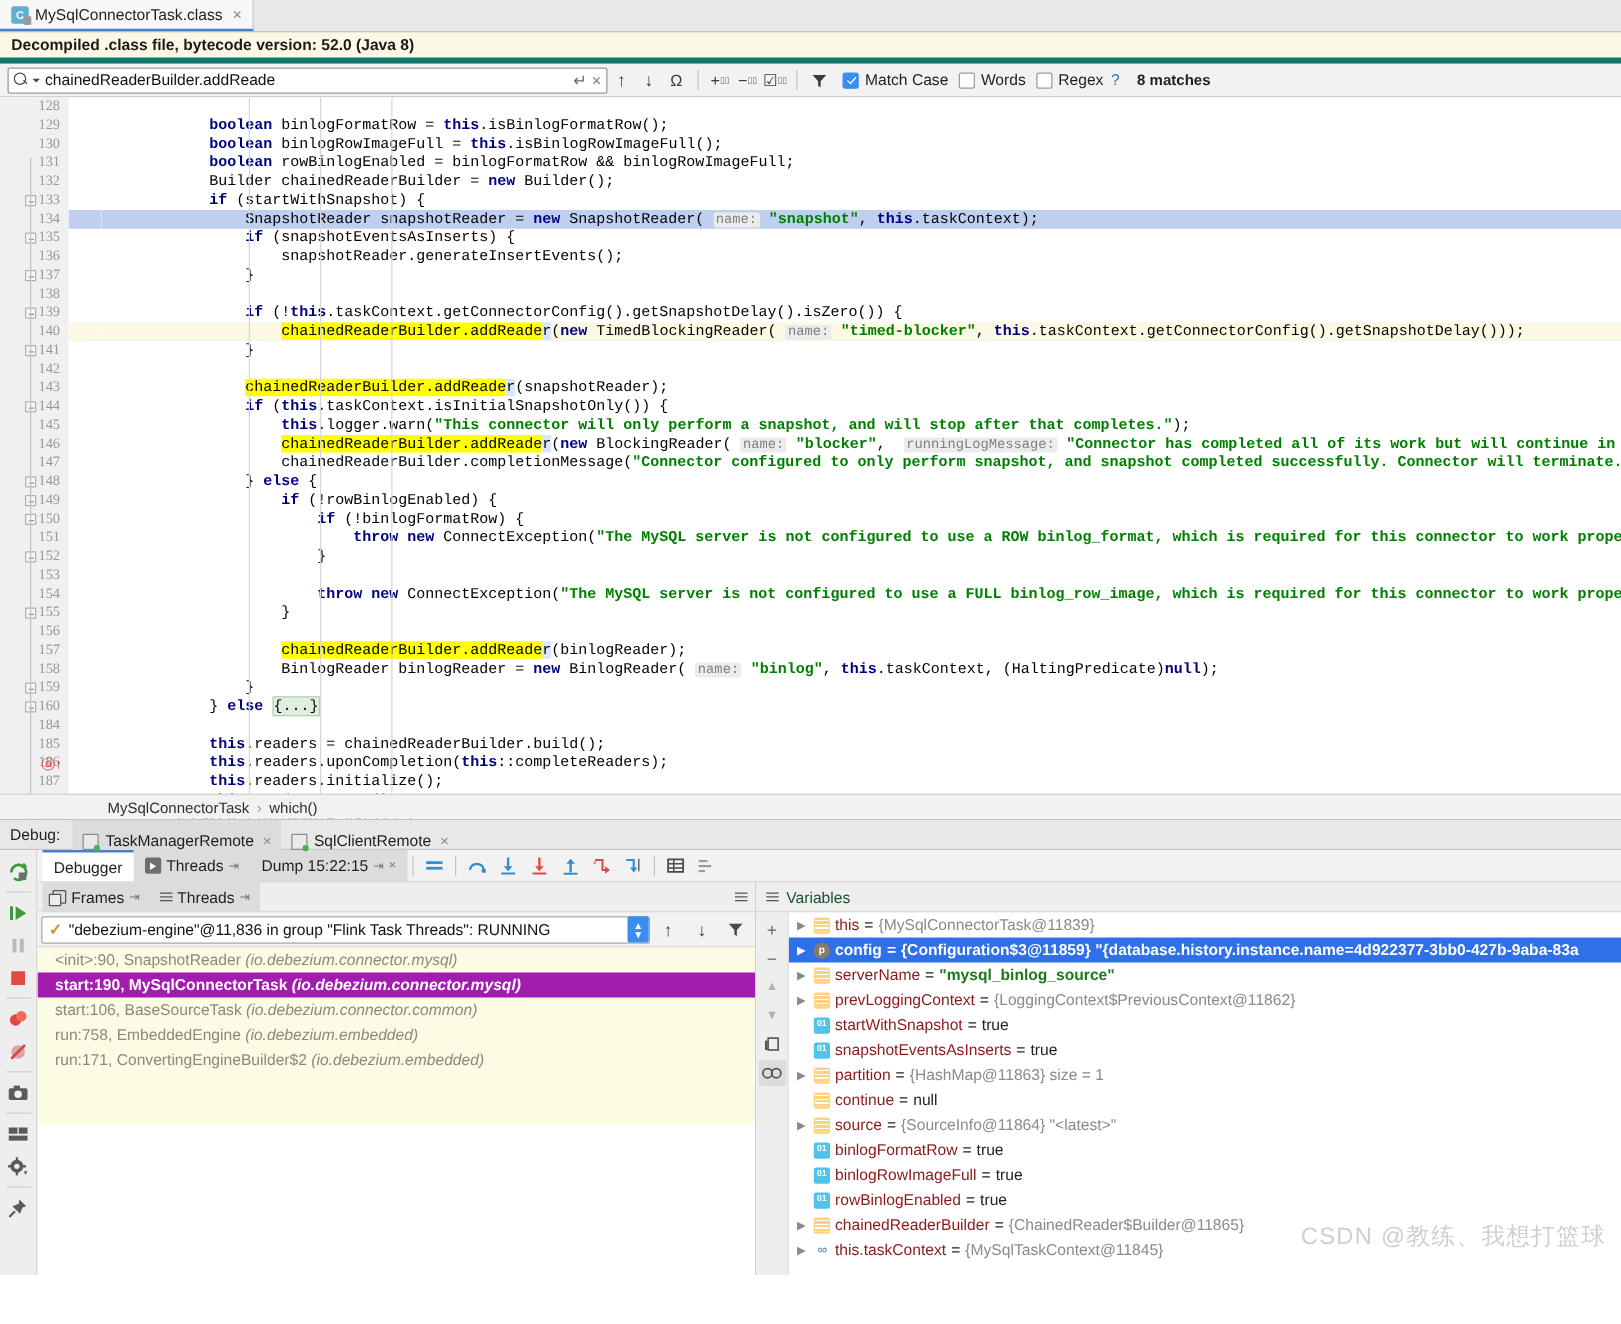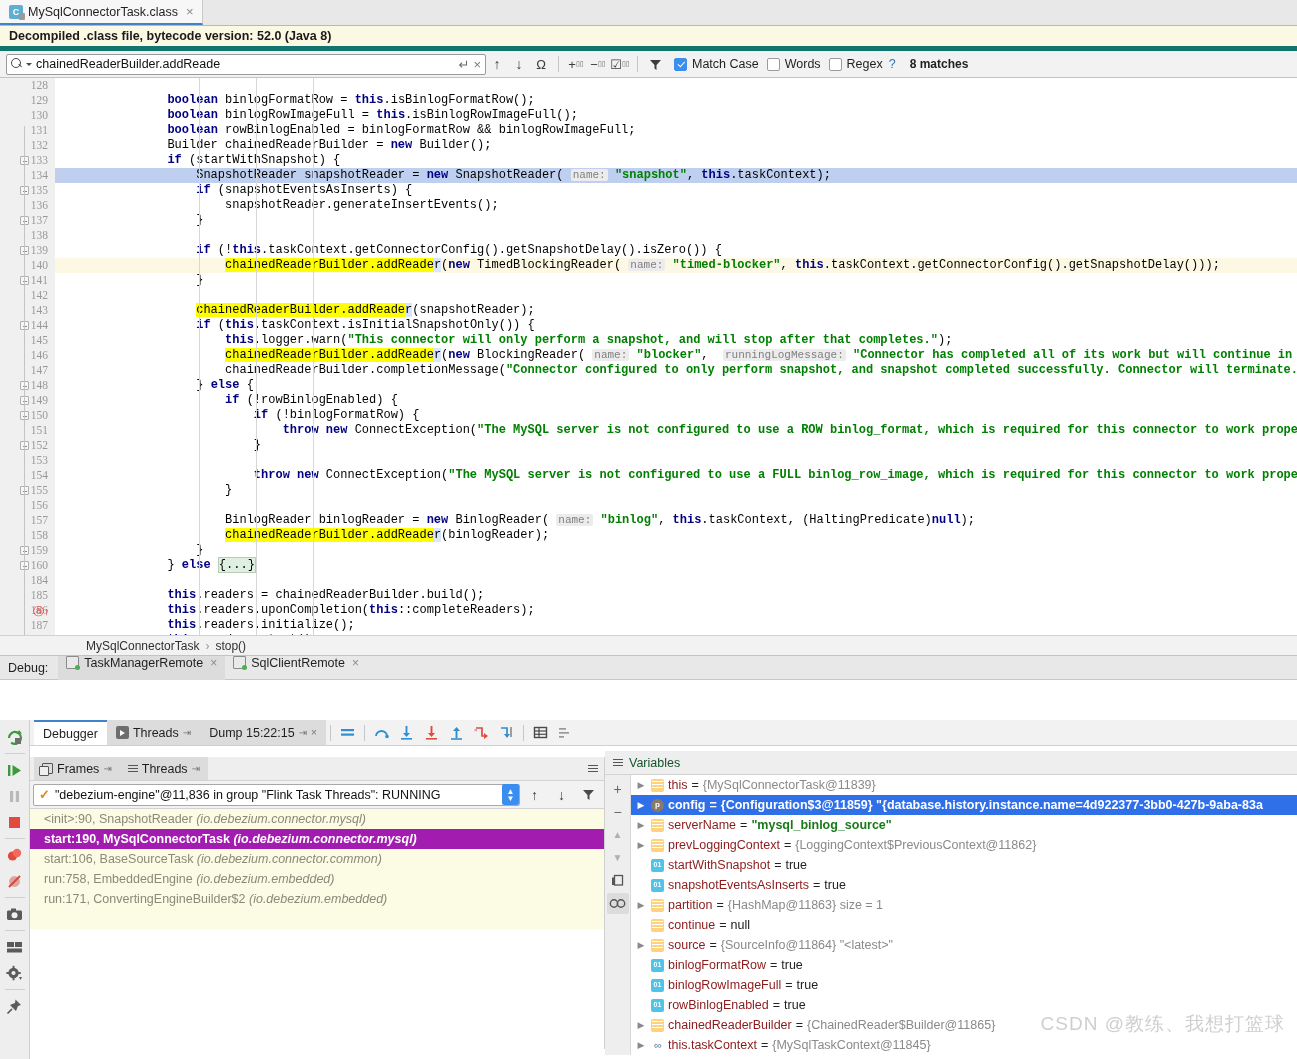--- a/index.html
+++ b/index.html
@@ -180,35 +180,35 @@
   .breadcrumb .sepchar { color: #9a9a9a; }
 
   
   .debugwrap { position: relative; height: 100%; }
   .dbgheader {
     height: 24px; background: #e8e8e8; border-bottom: 1px solid #c6c6c6;
     display: flex; align-items: center; padding-left: 8px; gap: 0;
   }
   .dbgheader .lbl { font-size: 12.5px; color: #1f1f1f; margin-right: 10px; }
   .dtab {
-    display: flex; align-items: flex-start; gap: 5px; height: 24px;
+    display: flex; align-items: flex-end; gap: 5px; height: 24px;
     padding: 0 8px; font-size: 12.5px; color: #1f1f1f;
   }
   .dtab.active { background: #dcdcdc; }
   .rem-ico {
     width: 13px; height: 13px; background: #e9e9e9; border: 1px solid #8a8a8a;
     position: relative; flex: none; border-radius: 1px;
   }
   .rem-ico::after {
     content: ""; position: absolute; right: -2px; bottom: -2px;
     width: 5px; height: 5px; border-radius: 50%; background: #4caf50;
   }
   .dtab .xclose { color: #8a8a8a; font-size: 12px; margin-left: 2px; cursor: pointer; }
 
-  .dbgbody { display: flex; height: calc(100% - 24px); margin-top: 40px; }
+  .dbgbody { display: flex; height: calc(100% - 24px); }
   .leftrail {
     width: 30px; background: #eeeeee; border-right: 1px solid #cfcfcf;
     flex: none; padding-top: 4px; display: flex; flex-direction: column;
     align-items: center; gap: 0;
   }
   .rail-btn {
     width: 26px; height: 26px; display: flex; align-items: center;
     justify-content: center; cursor: pointer;
   }
   .rail-sep { width: 20px; height: 1px; background: #cfcfcf; margin: 3px 0; }
@@ -232,21 +232,21 @@
   .play-sq::after {
     content: ""; border-left: 5px solid #fff; border-top: 3.5px solid transparent;
     border-bottom: 3.5px solid transparent; margin-left: 1px;
   }
   .tbicon {
     width: 25px; height: 25px; display: flex; align-items: center;
     justify-content: center; cursor: pointer; font-size: 14px; color: #3c3c3c;
   }
   .tbsep { width: 1px; height: 16px; background: #c6c6c6; margin: 0 4px; }
 
-  .panes { flex: 1; display: flex; min-height: 0; align-items: center; }
+  .panes { flex: 1; display: flex; min-height: 0; }
   .pane-frames {
     width: 575px; flex: none; display: flex; flex-direction: column;
     border-right: 1px solid #cfcfcf; min-height: 0;
   }
   .pane-hdr {
     height: 24px; background: #eeeeee; border-bottom: 1px solid #d3d3d3;
     display: flex; align-items: center; padding-left: 4px;
   }
   .pane-hdr .ptab {
     display: flex; align-items: center; gap: 4px; height: 23px;
@@ -535,35 +535,35 @@
         <div class="codeline">                    chainedReaderBuilder.completionMessage(<b class="str">"Connector configured to only perform snapshot, and snapshot completed successfully. Connector will terminate."</b>);</div>
         <div class="codeline">                } <b class="kw">else</b> {</div>
         <div class="codeline">                    <b class="kw">if</b> (!rowBinlogEnabled) {</div>
         <div class="codeline">                        <b class="kw">if</b> (!binlogFormatRow) {</div>
         <div class="codeline">                            <b class="kw">throw new</b> ConnectException(<b class="str">"The MySQL server is not configured to use a ROW binlog_format, which is required for this connector to work properly.</b></div>
         <div class="codeline">                        }</div>
         <div class="codeline">&nbsp;</div>
         <div class="codeline">                        <b class="kw">throw new</b> ConnectException(<b class="str">"The MySQL server is not configured to use a FULL binlog_row_image, which is required for this connector to work properly.</b></div>
         <div class="codeline">                    }</div>
         <div class="codeline">&nbsp;</div>
+        <div class="codeline">                    <span class="hl">chainedReaderBuilder.addReade</span><span class="hl2">r</span>(binlogReader);</div>
         <div class="codeline">                    BinlogReader binlogReader = <b class="kw">new</b> BinlogReader( <span class="param">name:</span> <b class="str">"binlog"</b>, <b class="kw">this</b>.taskContext, (HaltingPredicate)<b class="kw">null</b>);</div>
-        <div class="codeline">                    <span class="hl">chainedReaderBuilder.addReade</span><span class="hl2">r</span>(binlogReader);</div>
         <div class="codeline">                }</div>
         <div class="codeline">            } <b class="kw">else</b> <span class="fold-lbl">{...}</span></div>
         <div class="codeline">&nbsp;</div>
         <div class="codeline">            <b class="kw">this</b>.readers = chainedReaderBuilder.build();</div>
         <div class="codeline">            <b class="kw">this</b>.readers.uponCompletion(<b class="kw">this</b>::completeReaders);</div>
         <div class="codeline">            <b class="kw">this</b>.readers.initialize();</div>
         <div class="codeline">            <b class="kw">this</b>.readers.start();</div>
         <div class="codeline">        } <b class="kw">catch</b> (Throwable var23) {</div>
       </div>
     <div class="breadcrumb">
       <span>MySqlConnectorTask</span>
       <span class="sepchar">›</span>
-      <span>stop()</span>
+      <span>which()</span>
     </div>
   </div>
 
   <div class="debugwrap" style="height:364px">
 
     <div class="dbgheader">
       <span class="lbl">Debug:</span>
       <div class="dtab active">
         <span class="rem-ico"></span>
         <span>TaskManagerRemote</span>

